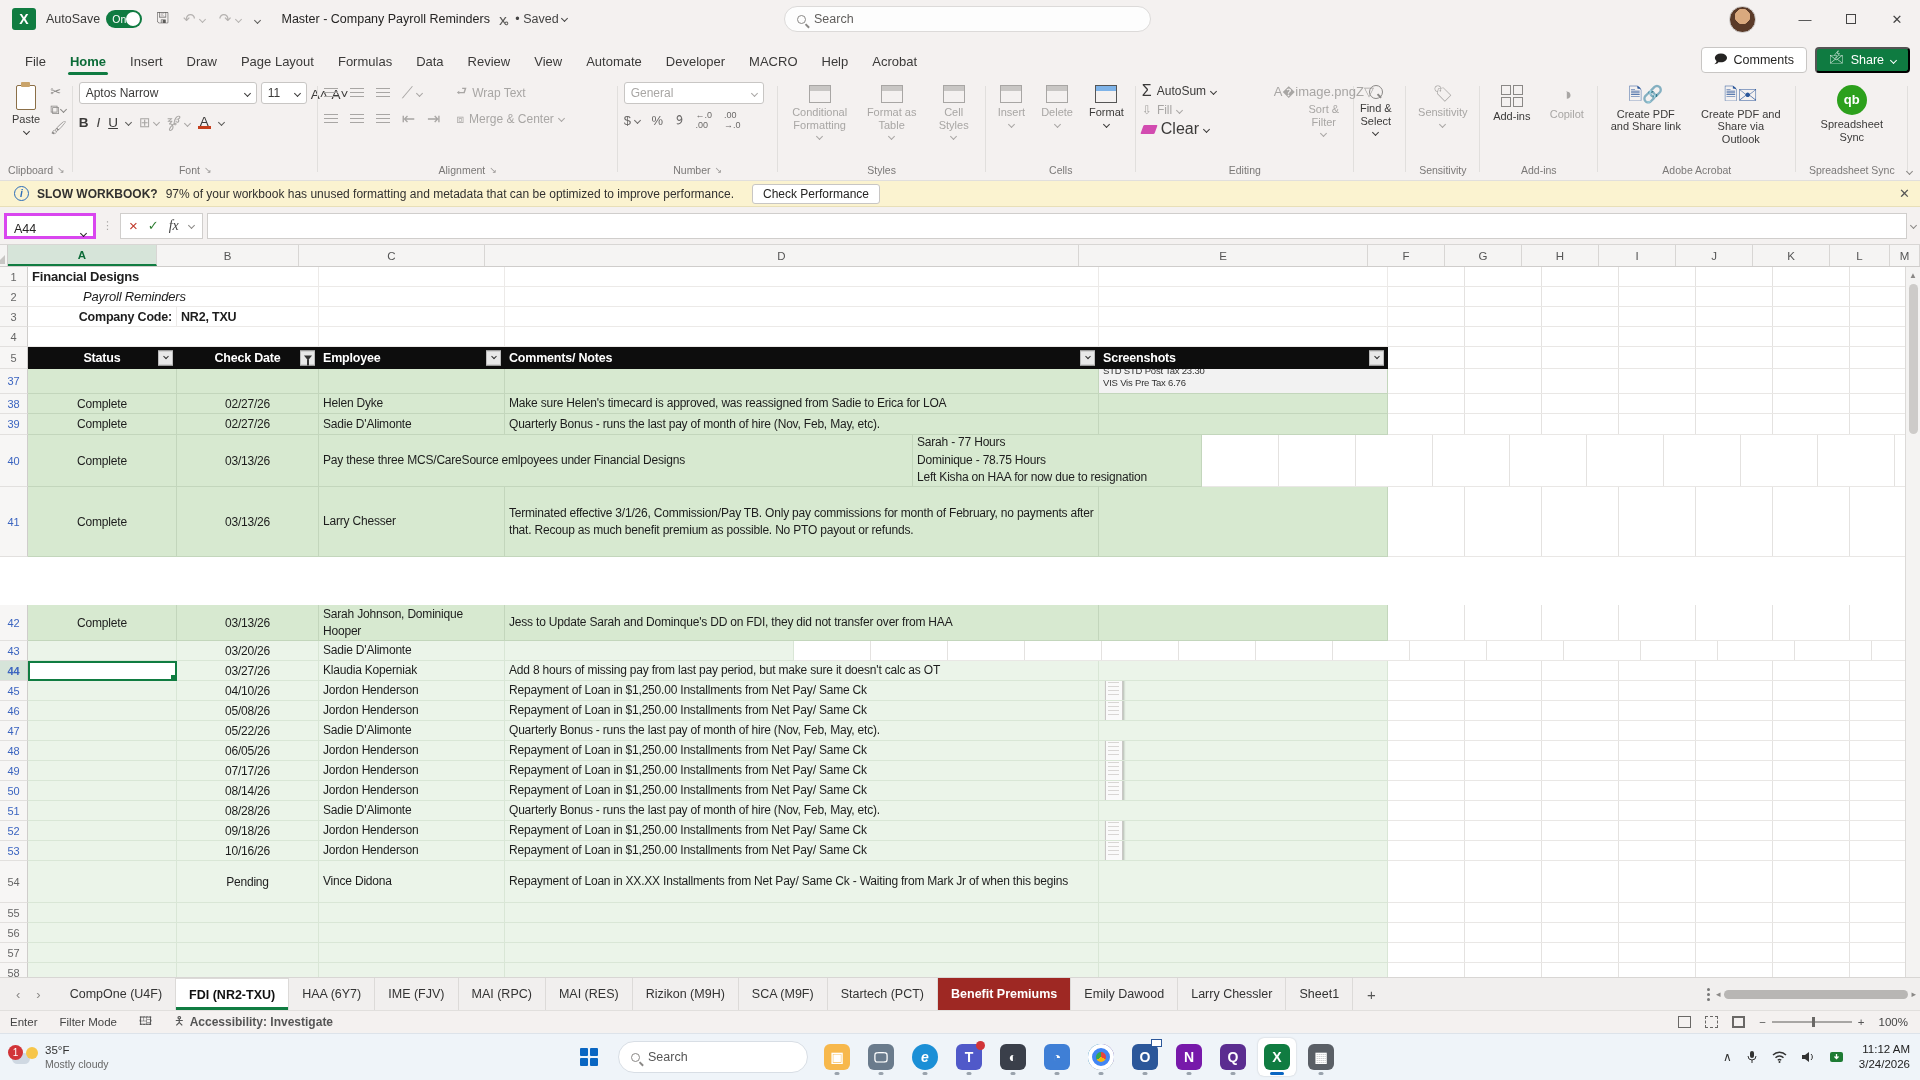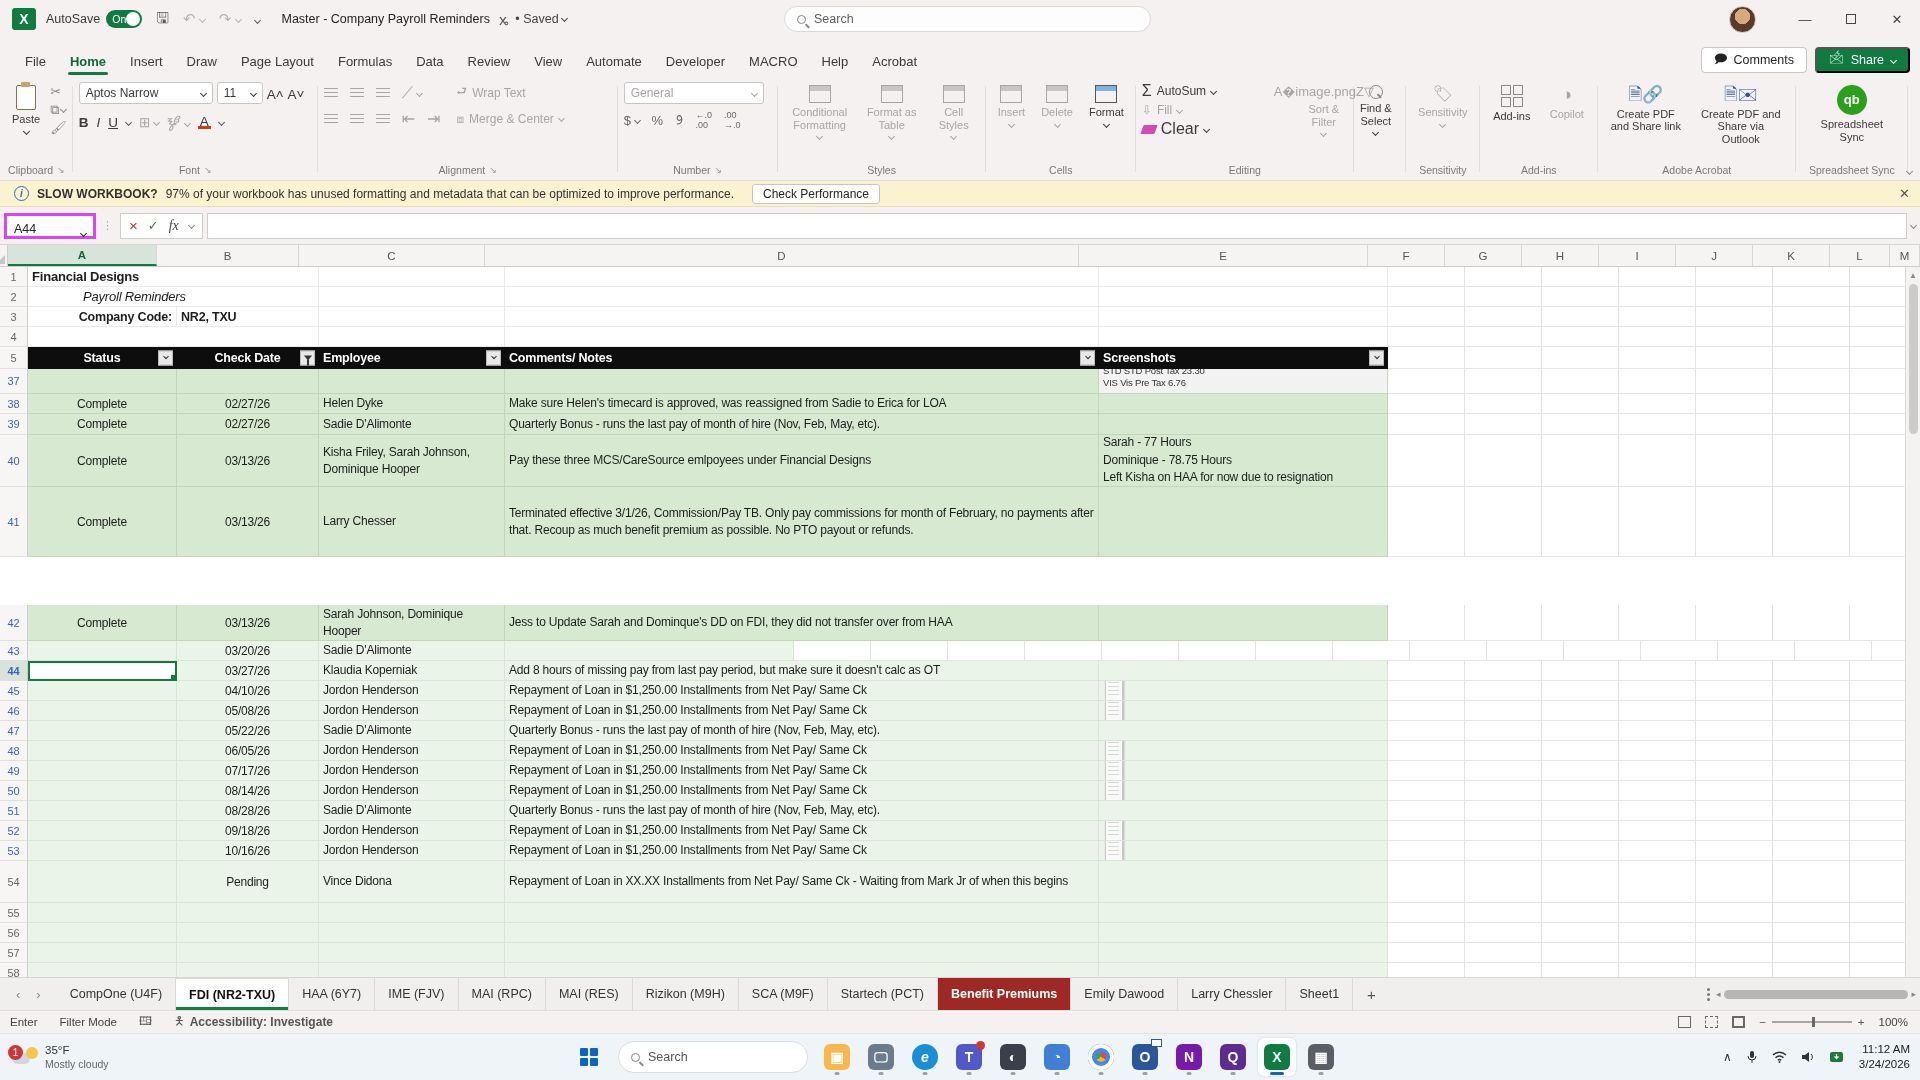--- a/index.html
+++ b/index.html
@@ -251,21 +251,21 @@
       </div>
       <div class="rlabel">
           <span>Clipboard</span>
           <span class="launch">↘</span>
         </div>
     </div>
 
     <div class="rgroup" style="width:245px">
       <div class="rbody" style="flex-direction:column;gap:4px;">
         <div style="display:flex;gap:4px;">
-          <div class="combo" style="width:134px">
+          <div class="combo" style="width:178px">
               <span>Aptos Narrow</span>
               <span class="cv"></span>
             </div>
           <div class="combo" style="width:46px">
               <span>11</span>
               <span class="cv"></span>
             </div>
           <span class="fmtrow" style="color:#3b3a39">A˄</span>
           <span class="fmtrow" style="color:#3b3a39">A˅</span>
         </div>
@@ -613,21 +613,20 @@
           <div class="cell cB">02/27/26</div>
           <div class="cell cC multiline">Sadie D'Alimonte</div>
           <div class="cell cD multiline">Quarterly Bonus - runs the last pay of month of hire (Nov, Feb, May, etc).</div>
           <div class="cell cE"></div>
           <div class="cfill"></div>
         </div>
         <div class="grow green" style="height: 52px;">
           <div class="rownum blue">40</div>
           <div class="cell cA">Complete</div>
           <div class="cell cB">03/13/26</div>
-          <div class="cell cC multiline">Kisha Friley, Sarah Johnson, Dominique Hooper</div>
           <div class="cell cD multiline">Pay these three MCS/CareSource emlpoyees under Financial Designs</div>
           <div class="cell cE">
             <div class="shotlines">
               <div>Sarah - 77 Hours</div>
               <div>Dominique - 78.75 Hours</div>
               <div>Left Kisha on HAA for now due to resignation</div>
             </div>
           </div>
           <div class="cfill"></div>
         </div>

